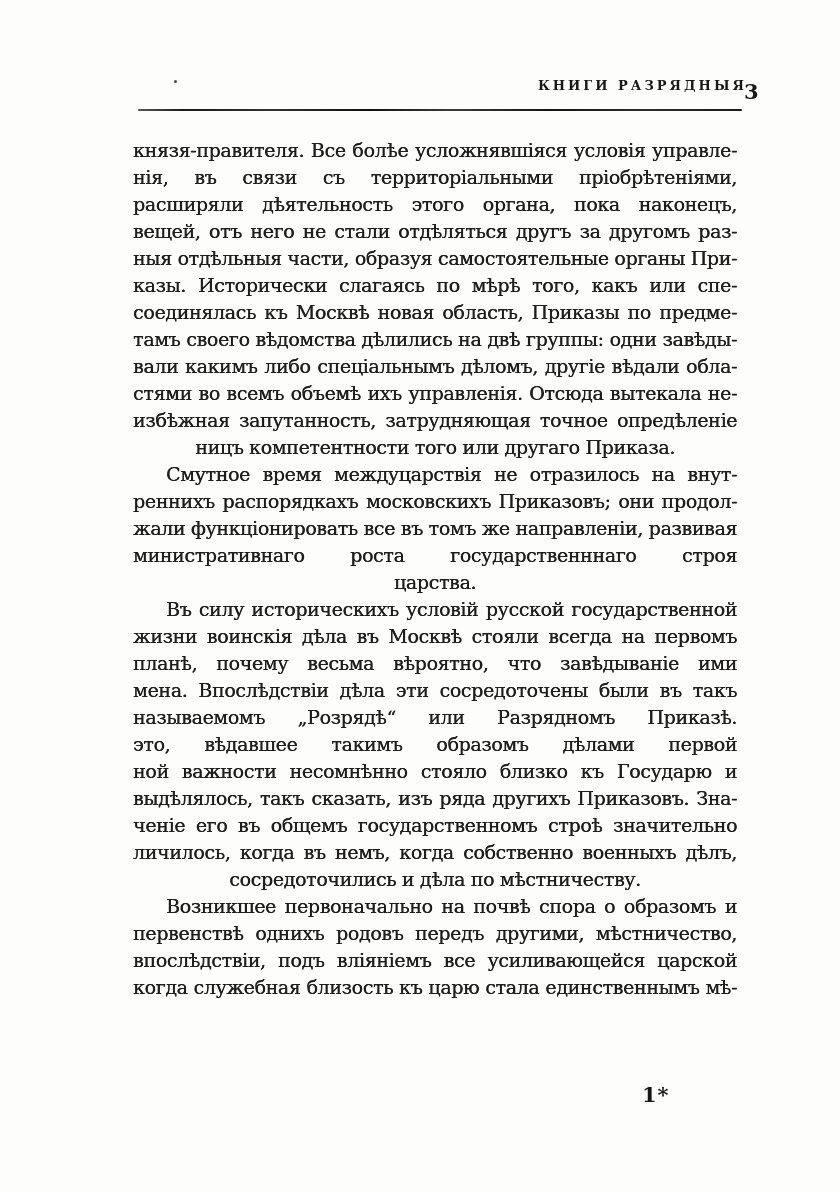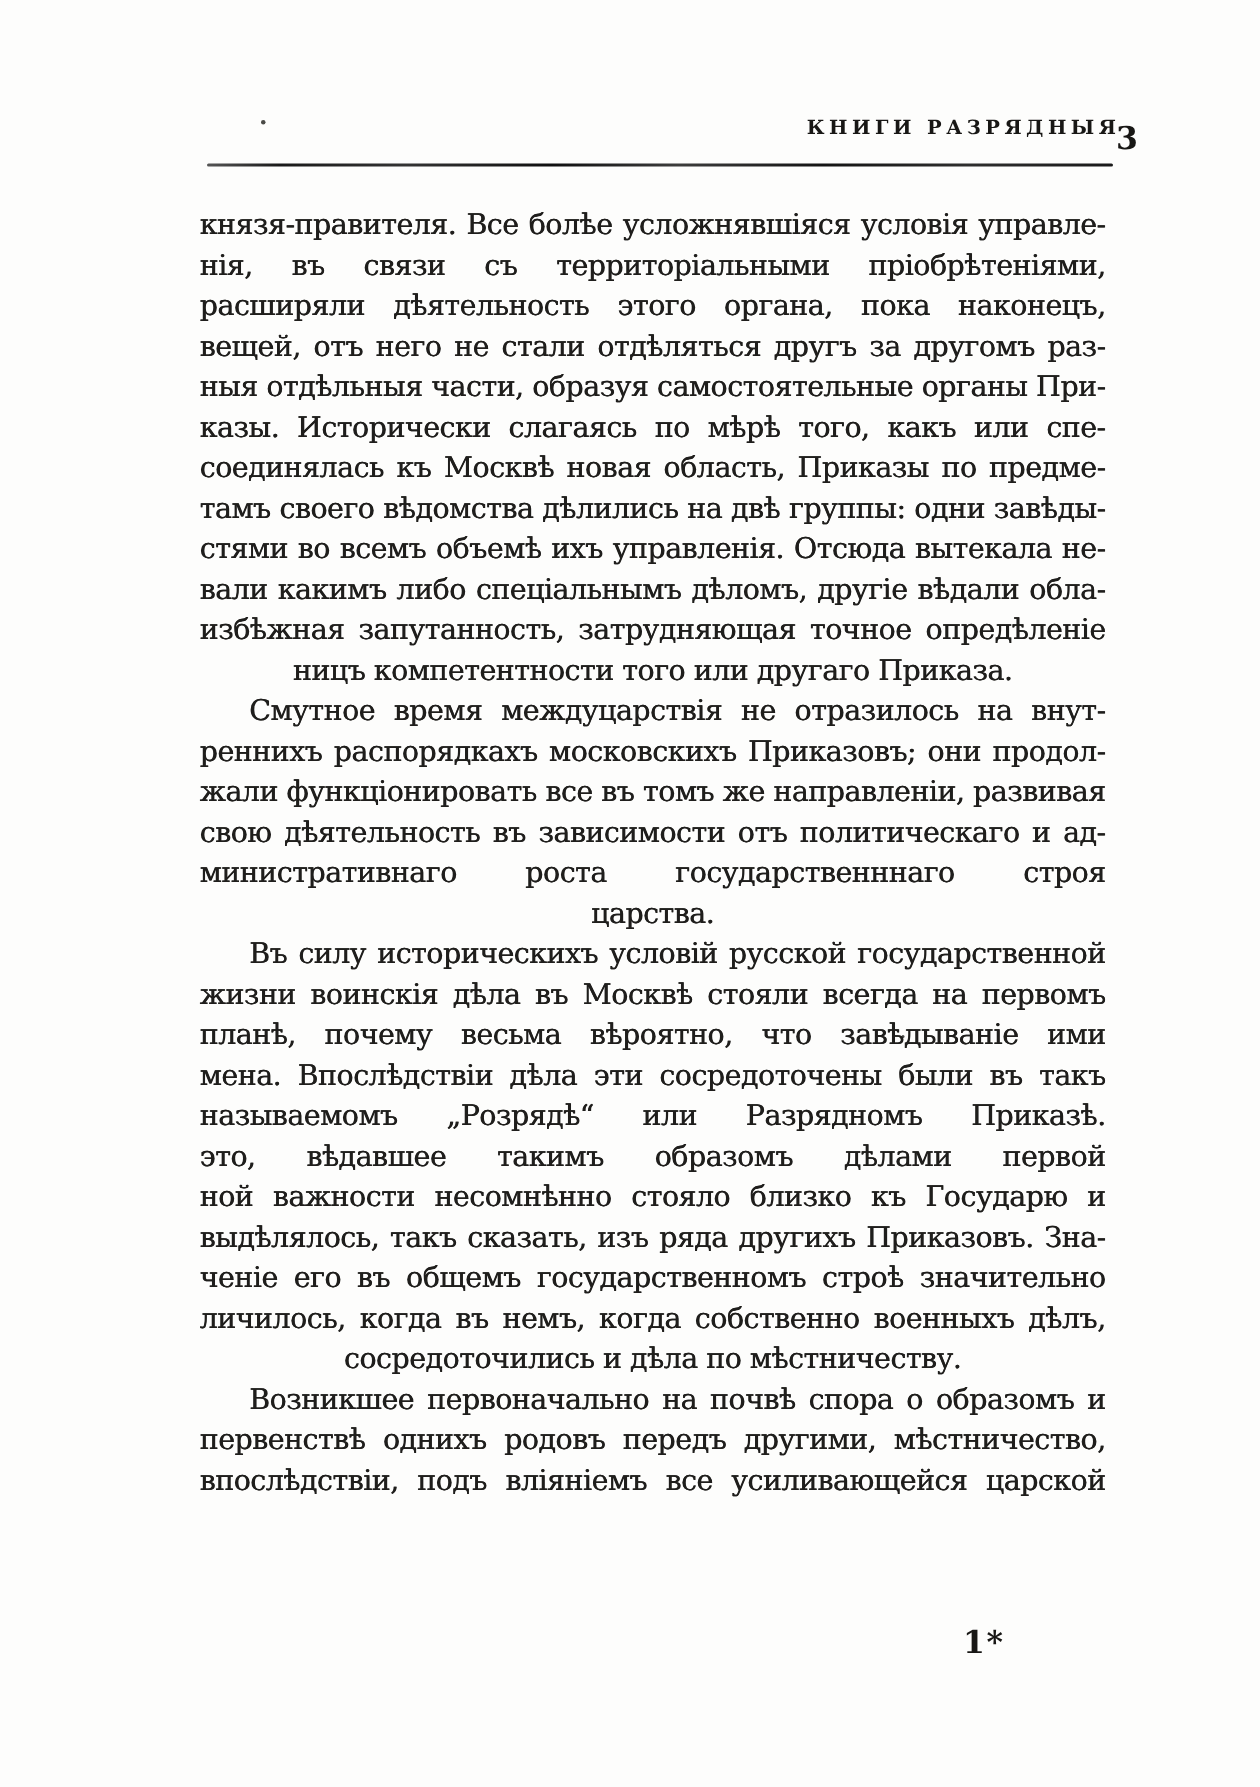--- a/index.html
+++ b/index.html
@@ -111,41 +111,41 @@
 
   <div class="text-block">
     <div class="line j">князя-правителя. Все болѣе усложнявшіяся условія управле-</div>
     <div class="line j">нія, въ связи съ территоріальными пріобрѣтеніями, постепенно</div>
     <div class="line j">расширяли дѣятельность этого органа, пока наконецъ, силою</div>
     <div class="line j">вещей, отъ него не стали отдѣляться другъ за другомъ раз-</div>
     <div class="line j">ныя отдѣльныя части, образуя самостоятельные органы При-</div>
     <div class="line j">казы. Исторически слагаясь по мѣрѣ того, какъ или спе-</div>
     <div class="line j">соединялась къ Москвѣ новая область, Приказы по предме-</div>
     <div class="line j">тамъ своего вѣдомства дѣлились на двѣ группы: одни завѣды-</div>
+    <div class="line j">вали какимъ либо спеціальнымъ дѣломъ, другіе вѣдали обла-</div>
     <div class="line j">стями во всемъ объемѣ ихъ управленія. Отсюда вытекала не-</div>
-    <div class="line j">вали какимъ либо спеціальнымъ дѣломъ, другіе вѣдали обла-</div>
     <div class="line j">избѣжная запутанность, затрудняющая точное опредѣленіе гра-</div>
     <div class="line noj">ницъ компетентности того или другаго Приказа.</div>
     <div class="line j ind">Смутное время междуцарствія не отразилось на внут-</div>
     <div class="line j">реннихъ распорядкахъ московскихъ Приказовъ; они продол-</div>
     <div class="line j">жали функціонировать все въ томъ же направленіи, развивая</div>
-    <div class="line j">свою дѣятельность въ зависимости отъ политическаго и ад-</div>
     <div class="line j">министративнаго роста государственннаго строя московскаго</div>
     <div class="line noj">царства.</div>
     <div class="line j ind">Въ силу историческихъ условій русской государственной</div>
     <div class="line j">жизни воинскія дѣла въ Москвѣ стояли всегда на первомъ</div>
     <div class="line j">планѣ, почему весьма вѣроятно, что завѣдываніе ими выдѣли-</div>
     <div class="line j">мена. Впослѣдствіи дѣла эти сосредоточены были въ такъ</div>
     <div class="line j">называемомъ „Розрядѣ“ или Разрядномъ Приказѣ. Учрежденіе</div>
     <div class="line j">это, вѣдавшее такимъ образомъ дѣлами первой государствен-</div>
     <div class="line j">ной важности несомнѣнно стояло близко къ Государю и тѣмъ</div>
     <div class="line j">выдѣлялось, такъ сказать, изъ ряда другихъ Приказовъ. Зна-</div>
     <div class="line j">ченіе его въ общемъ государственномъ строѣ значительно уве-</div>
     <div class="line j">личилось, когда въ немъ, когда собственно военныхъ дѣлъ,</div>
     <div class="line noj">сосредоточились и дѣла по мѣстничеству.</div>
     <div class="line j ind">Возникшее первоначально на почвѣ спора о образомъ и</div>
     <div class="line j">первенствѣ однихъ родовъ передъ другими, мѣстничество,</div>
     <div class="line j">впослѣдствіи, подъ вліяніемъ все усиливающейся царской власти,</div>
+    <div class="line j">когда служебная близость къ царю стала единственнымъ мѣ-</div>
   </div>
 
   <div class="signature-mark">1*</div>
 
 </div>
 
 </body></html>

